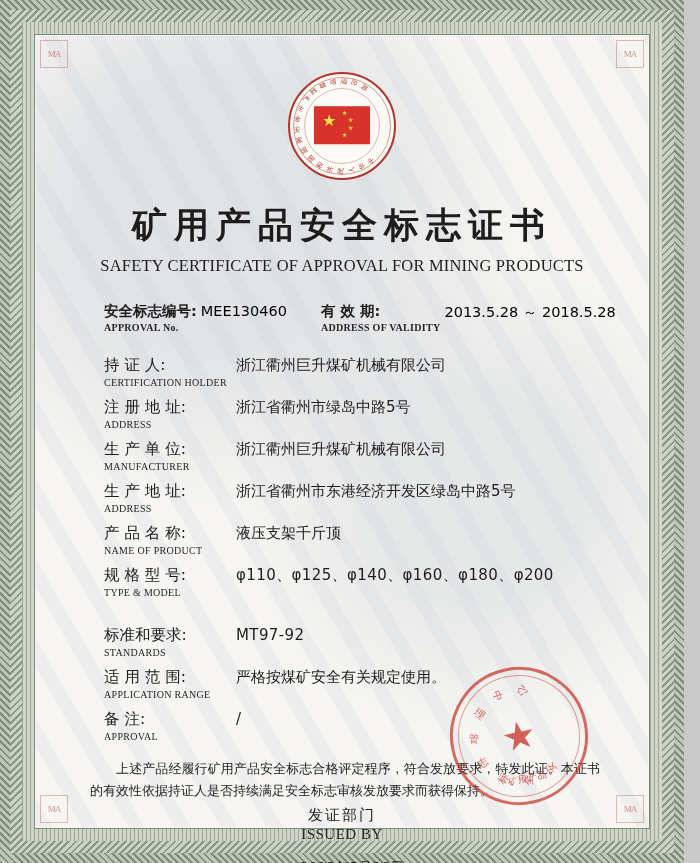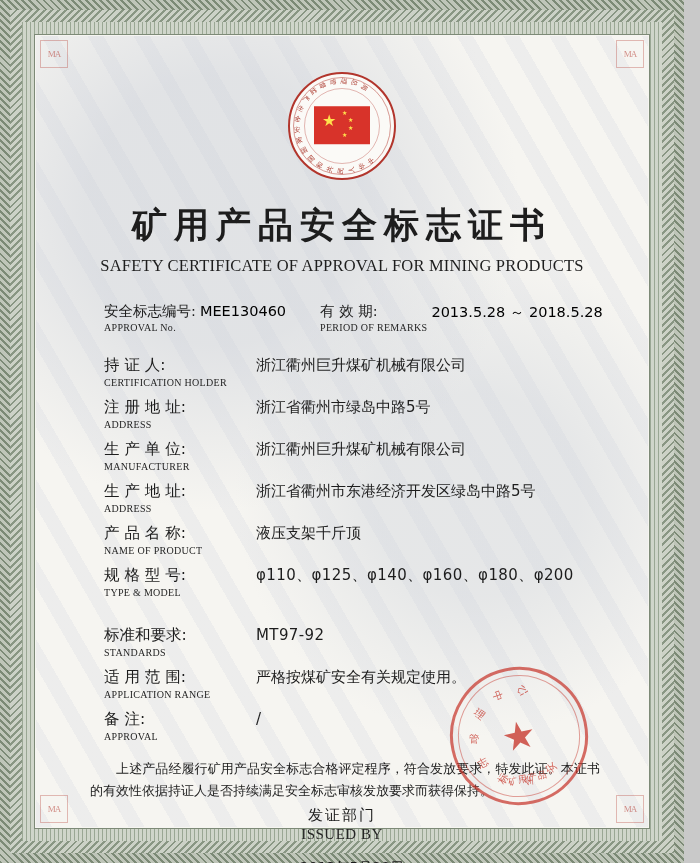--- a/index.html
+++ b/index.html
@@ -177,21 +177,20 @@
 
   
   .fields {
     margin-top: 22px;
     padding-left: 26px;
   }
   .row {
     display: flex;
     align-items: flex-start;
     margin-bottom: 9px;
-    gap: 20px;
   }
   .labels {
     width: 132px;
     flex: none;
   }
   .label-cn {
     font-size: 15.5px;
     color: #1d1d1d;
     font-family: "DejaVu Sans", sans-serif;
     letter-spacing: 0;
@@ -221,21 +220,21 @@
   .top-row {
     display: flex;
     margin-top: 26px;
     padding-left: 26px;
   }
   .top-col {
     display: flex;
     align-items: flex-start;
   }
   .top-col.second { margin-left: 34px; }
-  .top-labels { flex: none; }
+  .top-labels { flex: none; font-weight: bold; }
   .top-labels .label-cn { font-size: 14.5px; }
   .top-value {
     font-size: 14.5px;
     padding-top: 1px;
     margin-left: 4px;
     font-family: "DejaVu Sans", sans-serif;
     white-space: nowrap;
   }
 
   .gap-block { height: 18px; }
@@ -383,21 +382,21 @@
       <div class="top-col">
         <div class="top-labels">
           <div class="label-cn">安全标志编号:</div>
           <div class="label-en">APPROVAL No.</div>
         </div>
         <div class="top-value">MEE130460</div>
       </div>
       <div class="top-col second">
         <div class="top-labels">
           <div class="label-cn">有 效 期:</div>
-          <div class="label-en">PERIOD OF REMARKS</div>
+          <div class="label-en">ADDRESS OF VALIDITY</div>
         </div>
         <div class="top-value">2013.5.28 ～ 2018.5.28</div>
       </div>
     </div>
 
     <div class="fields">
       <div class="row">
         <div class="labels">
           <div class="label-cn">持 证 人:</div>
           <div class="label-en">CERTIFICATION HOLDER</div>

